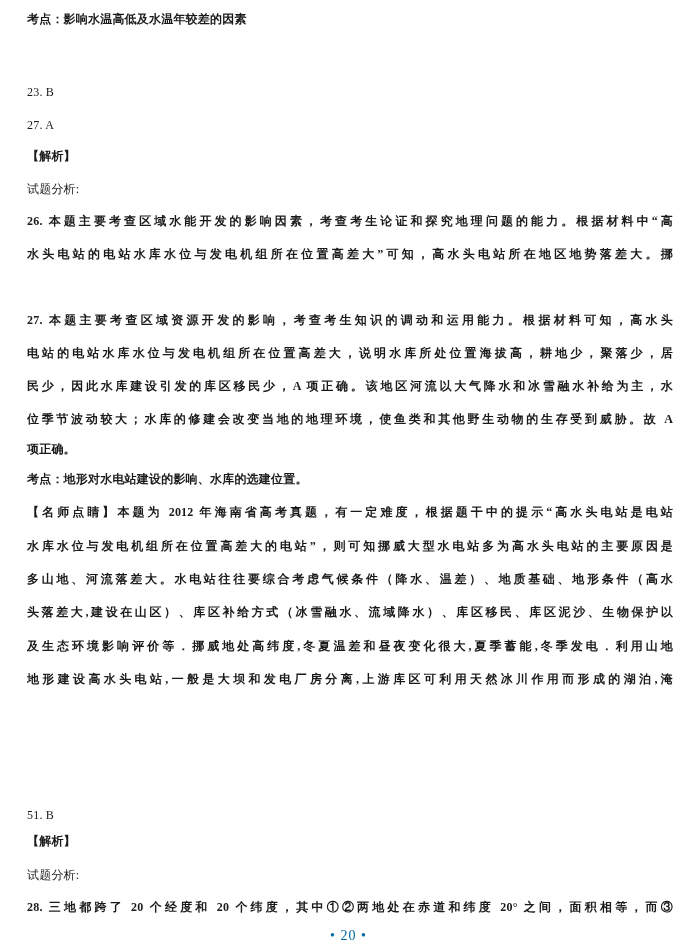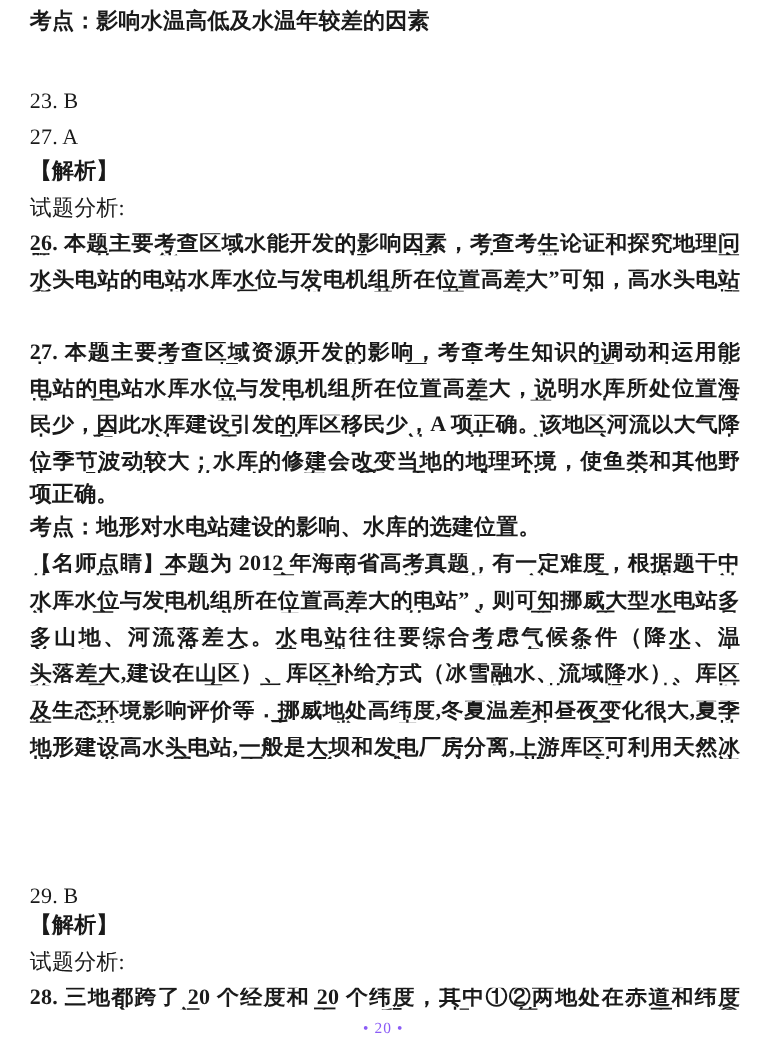--- a/index.html
+++ b/index.html
@@ -13,42 +13,42 @@
     height: 952px;
     background: #ffffff;
     font-family: "Liberation Serif", "DejaVu Serif", serif;
     color: #1a1a1a;
     overflow: hidden;
   }
   .line {
     position: absolute;
     left: 27px;
     width: 646px;
-    font-size: 20px;
+    font-size: 12px;
     line-height: 19px;
     letter-spacing: 0.2px;
     white-space: nowrap;
   }
   .full {
     white-space: normal;
     text-align: justify;
     text-align-last: justify;
     overflow: hidden;
     height: 20px;
   }
   .bold {
     font-weight: bold;
   }
   .footer {
     position: absolute;
     left: 0;
     width: 697px;
     text-align: center;
     font-size: 14px;
-    color: #8b5cf6;
+    color: #0369a1;
     letter-spacing: 1px;
   }
 </style>
 </head>
 <body>
 
 <div class="page">
 
   <div class="line bold" style="top:10px">考点：影响水温高低及水温年较差的因素</div>
 
@@ -69,21 +69,21 @@
 
   <div class="line bold" style="top:470px">考点：地形对水电站建设的影响、水库的选建位置。</div>
 
   <div class="line bold full" style="top:503px">【名师点睛】本题为 2012 年海南省高考真题，有一定难度，根据题干中的提示“高水头电站是电站</div>
   <div class="line bold full" style="top:537px">水库水位与发电机组所在位置高差大的电站”，则可知挪威大型水电站多为高水头电站的主要原因是</div>
   <div class="line bold full" style="top:570px">多山地、河流落差大。水电站往往要综合考虑气候条件（降水、温差）、地质基础、地形条件（高水</div>
   <div class="line bold full" style="top:603px">头落差大,建设在山区）、库区补给方式（冰雪融水、流域降水）、库区移民、库区泥沙、生物保护以</div>
   <div class="line bold full" style="top:637px">及生态环境影响评价等．挪威地处高纬度,冬夏温差和昼夜变化很大,夏季蓄能,冬季发电．利用山地</div>
   <div class="line bold full" style="top:670px">地形建设高水头电站,一般是大坝和发电厂房分离,上游库区可利用天然冰川作用而形成的湖泊,淹</div>
 
-  <div class="line" style="top:806px">29. B</div>
+  <div class="line" style="top:806px">51. B</div>
 
   <div class="line bold" style="top:832px">【解析】</div>
   <div class="line" style="top:866px">试题分析:</div>
 
   <div class="line bold full" style="top:898px">28. 三地都跨了 20 个经度和 20 个纬度，其中①②两地处在赤道和纬度 20° 之间，面积相等，而③</div>
 
   <div class="footer" style="top:928px">• 20 •</div>
 
 </div>
 

